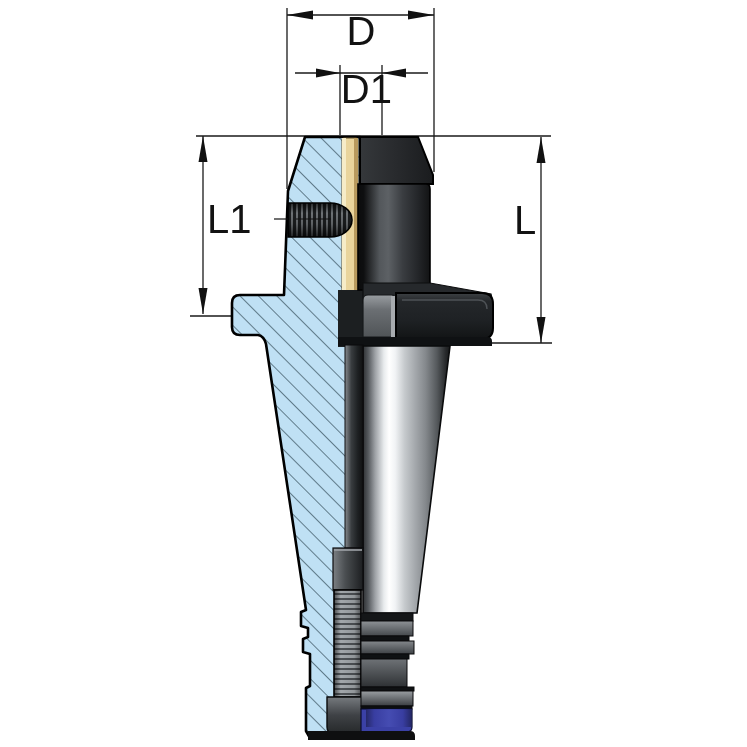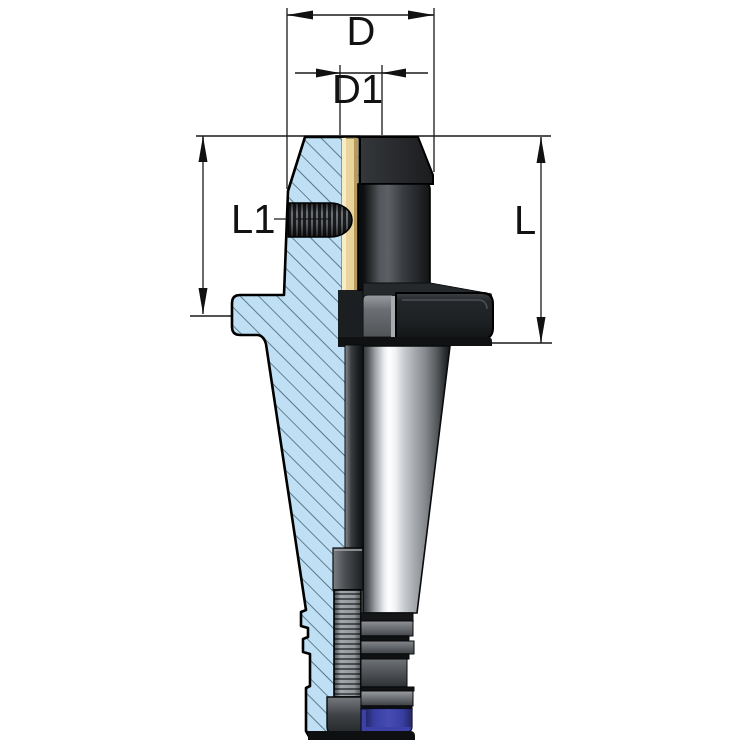--- a/index.html
+++ b/index.html
@@ -2,22 +2,22 @@
 <html><head>
 <meta charset="utf-8">
 <style>
   html,body{margin:0;padding:0;background:#fff;}
   .stage{position:relative;width:747px;height:747px;background:#fff;overflow:hidden;
          font-family:"Liberation Sans", sans-serif;}
   .stage svg{position:absolute;left:0;top:0;}
   .dim-label{position:absolute;color:#121212;font-size:40px;line-height:40px;
              font-family:"Liberation Sans", sans-serif;white-space:nowrap;}
   #lbl-d {left:336px;top:11px;width:50px;text-align:center;}
-  #lbl-d1{left:332px;top:69px;width:60px;text-align:left;}
-  #lbl-l1{left:207px;top:199px;margin-left:24px;}
+  #lbl-d1{left:332px;top:69px;width:60px;text-align:right;}
+  #lbl-l1{left:207px;top:199px;}
   #lbl-l {left:500px;top:200px;width:50px;text-align:center;}
 </style>
 </head>
 <body>
 
 <div class="stage">
 
 <svg width="747" height="747" viewBox="0 0 747 747">
   <defs>
     <pattern id="hatch" patternUnits="userSpaceOnUse" width="13" height="13" patternTransform="rotate(45)">

